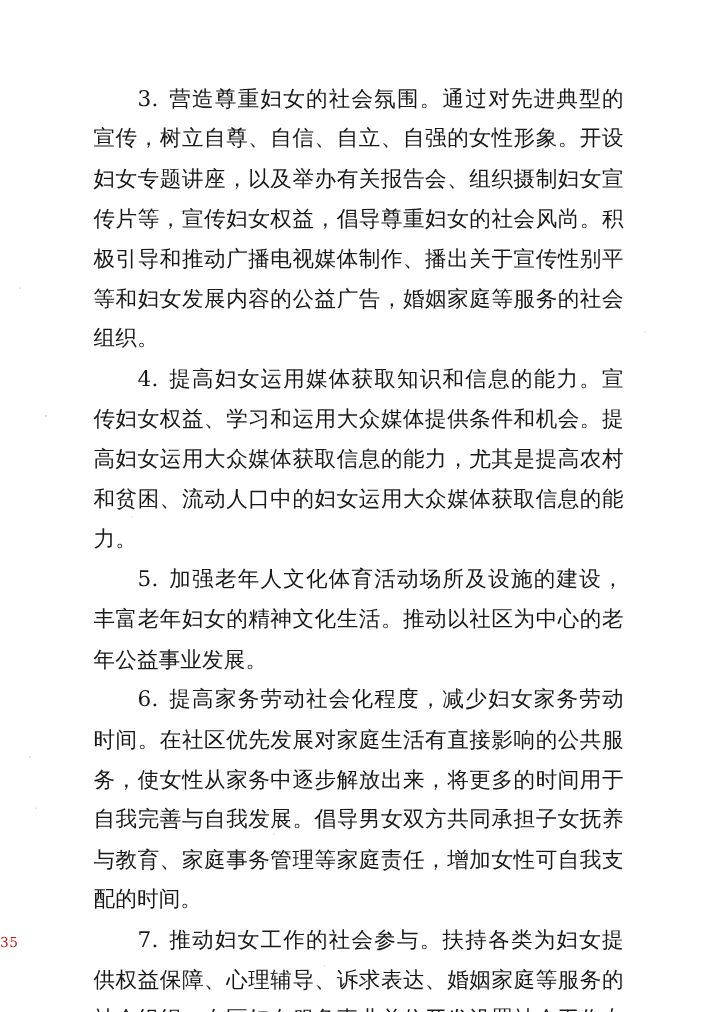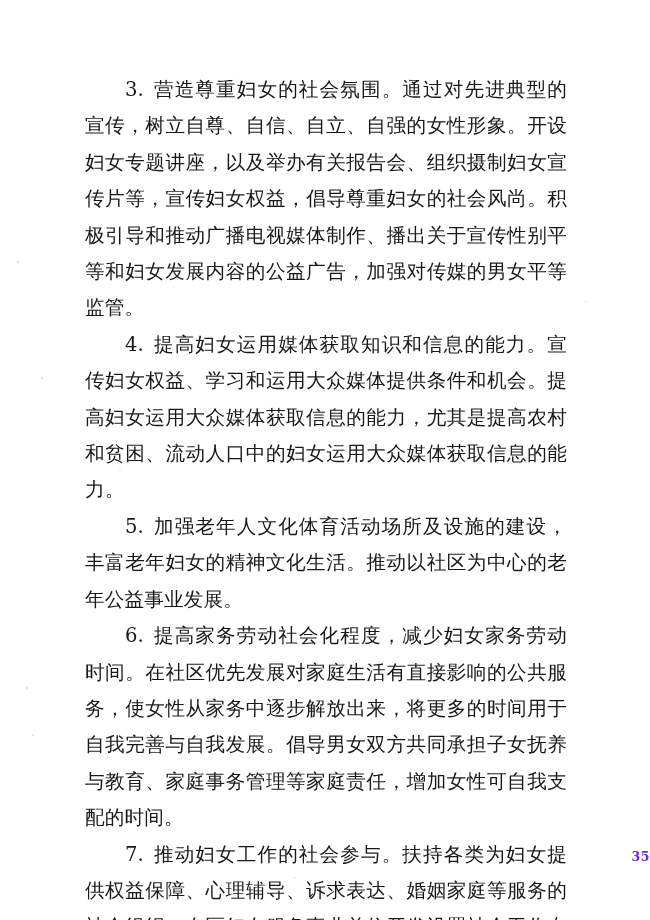--- a/index.html
+++ b/index.html
@@ -73,38 +73,37 @@
   .numgap {
     display: inline-block;
     width: 9px;
   }
 
   #page-number {
     position: absolute;
     left: 0;
     right: 0;
     top: 849px;
-    text-align: right;
+    text-align: left;
     font-family: "DejaVu Serif", "Liberation Serif", serif;
     font-size: 12.5px;
-    color: #6d28d9;
+    color: #b91c1c;
     letter-spacing: 0.5px;
-    font-weight: bold;
   }
 </style>
 </head>
 <body>
 
 <div id="page">
 
   <div id="scan-noise"></div>
 
   <div id="text-block">
 
-    <p class="para"><span class="indent"></span><span class="num">3.</span><span class="numgap"></span><span>营造尊重妇女的社会氛围。通过对先进典型的宣传，树立自尊、自信、自立、自强的女性形象。开设妇女专题讲座，以及举办有关报告会、组织摄制妇女宣传片等，宣传妇女权益，倡导尊重妇女的社会风尚。积极引导和推动广播电视媒体制作、播出关于宣传性别平等和妇女发展内容的公益广告，加强对传媒的男女平等监管。</span></p>
+    <p class="para"><span class="indent"></span><span class="num">3.</span><span class="numgap"></span><span>营造尊重妇女的社会氛围。通过对先进典型的宣传，树立自尊、自信、自立、自强的女性形象。开设妇女专题讲座，以及举办有关报告会、组织摄制妇女宣传片等，宣传妇女权益，倡导尊重妇女的社会风尚。积极引导和推动广播电视媒体制作、播出关于宣传性别平等和妇女发展内容的公益广告，婚姻家庭等服务的社会组织。</span></p>
 
     <p class="para"><span class="indent"></span><span class="num">4.</span><span class="numgap"></span><span>提高妇女运用媒体获取知识和信息的能力。宣传妇女权益、学习和运用大众媒体提供条件和机会。提高妇女运用大众媒体获取信息的能力，尤其是提高农村和贫困、流动人口中的妇女运用大众媒体获取信息的能力。</span></p>
 
     <p class="para"><span class="indent"></span><span class="num">5.</span><span class="numgap"></span><span>加强老年人文化体育活动场所及设施的建设，丰富老年妇女的精神文化生活。推动以社区为中心的老年公益事业发展。</span></p>
 
     <p class="para"><span class="indent"></span><span class="num">6.</span><span class="numgap"></span><span>提高家务劳动社会化程度，减少妇女家务劳动时间。在社区优先发展对家庭生活有直接影响的公共服务，使女性从家务中逐步解放出来，将更多的时间用于自我完善与自我发展。倡导男女双方共同承担子女抚养与教育、家庭事务管理等家庭责任，增加女性可自我支配的时间。</span></p>
 
     <p class="para"><span class="indent"></span><span class="num">7.</span><span class="numgap"></span><span>推动妇女工作的社会参与。扶持各类为妇女提供权益保障、心理辅导、诉求表达、婚姻家庭等服务的社会组织，在区妇女服务事业单位开发设置社会工作专业岗位，发展妇女志愿者服务队，组织动员妇女积极参与志愿活动；创新妇</span></p>
 
   </div>

